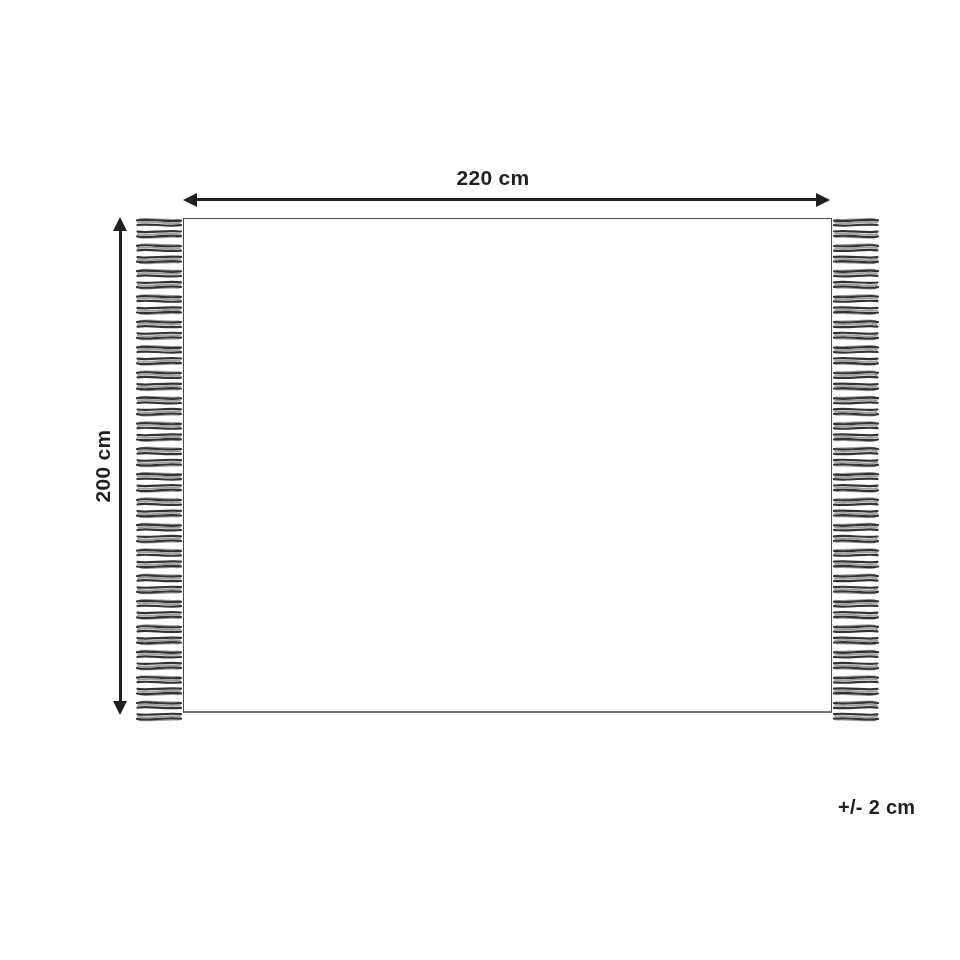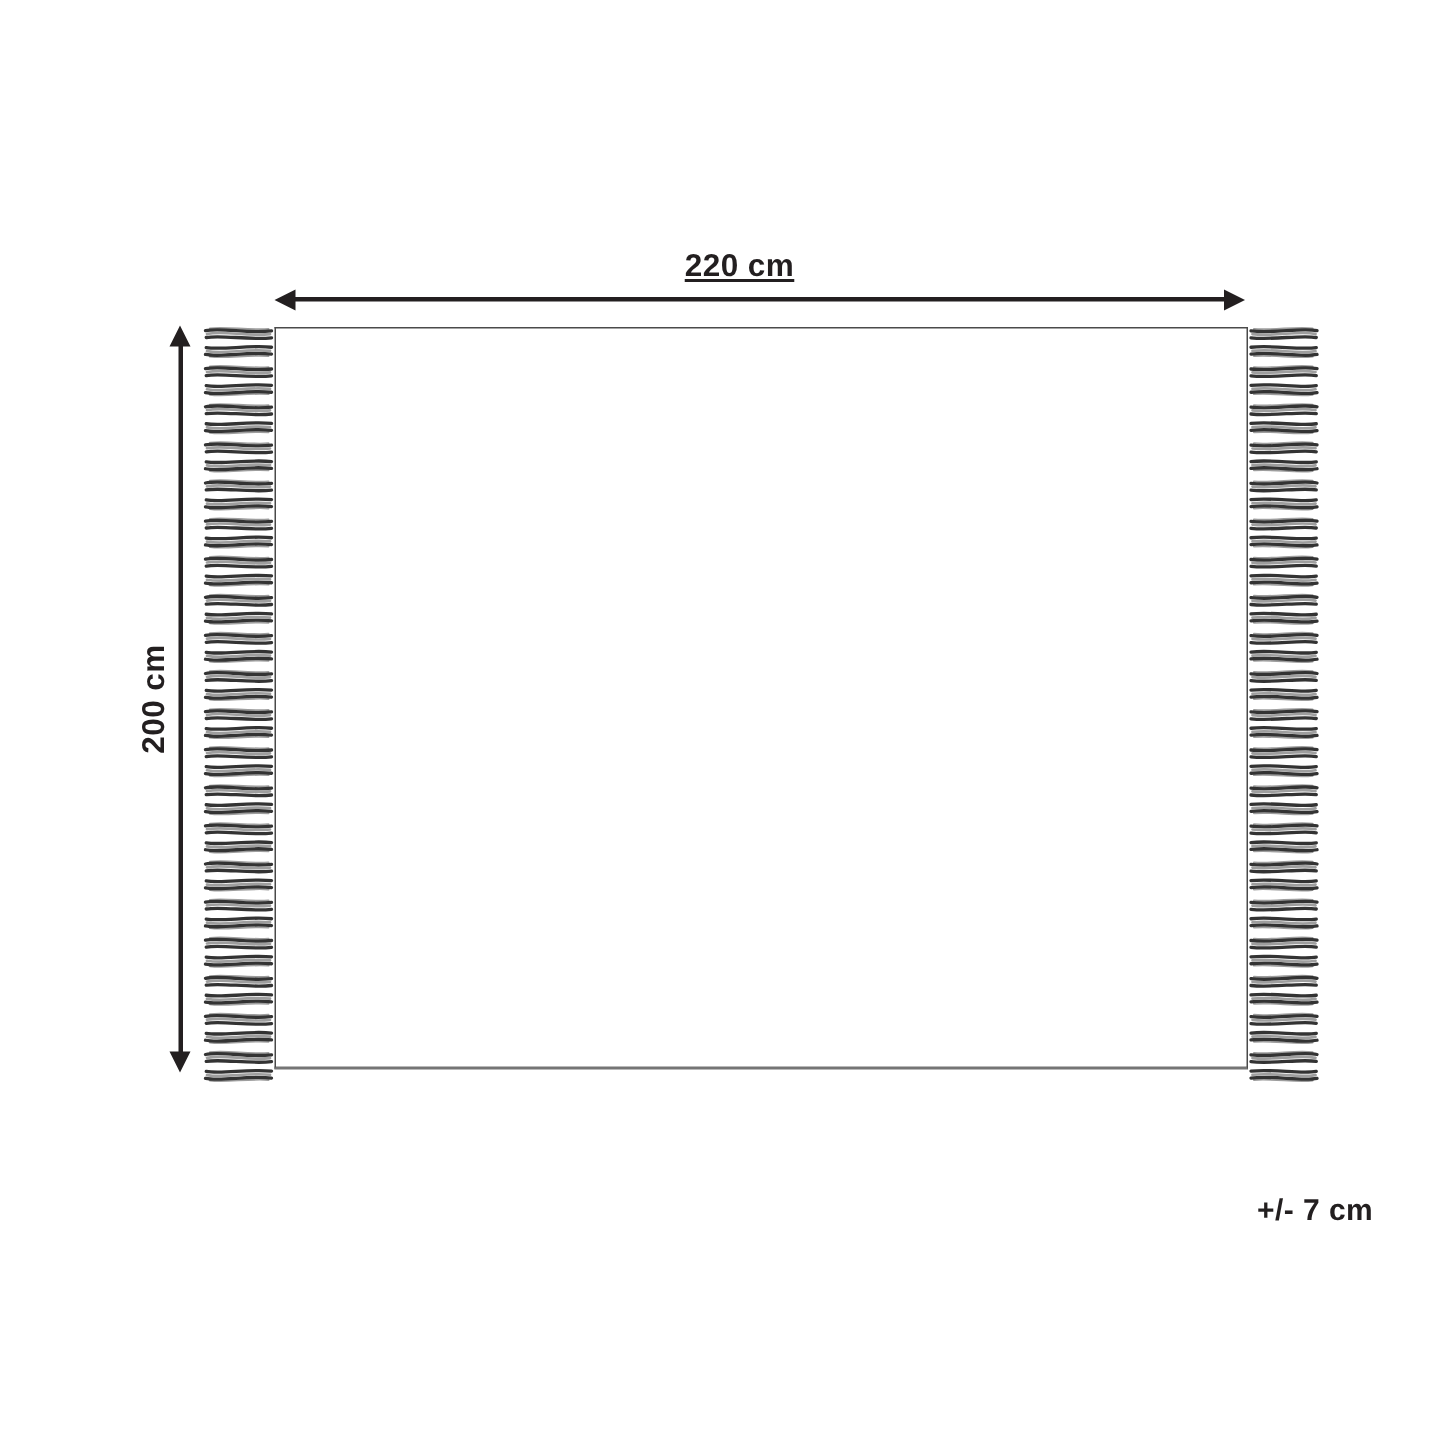--- a/index.html
+++ b/index.html
@@ -45,21 +45,21 @@
   .ah-down{left:113px;top:701px;border-left:7px solid transparent;border-right:7px solid transparent;border-top:14px solid currentColor;}
   
   .dim-label{
     position:absolute;
     color:var(--text);
     font-weight:bold;
     font-size:21px;
     letter-spacing:0.3px;
     white-space:nowrap;
   }
-  .label-width{left:433px;top:166px;width:120px;text-align:center;text-decoration:underline;}
+  .label-width{left:433px;top:166px;width:120px;text-align:center;}
   .label-height{left:103px;top:466px;transform:translate(-50%,-50%) rotate(-90deg);}
   .label-tolerance{left:838px;top:796px;font-size:20px;}
 </style>
 </head>
 <body>
 
 <div class="canvas">
 
   <div class="rug"></div>
 
@@ -167,15 +167,15 @@
   <div class="dim-label label-width">220 cm</div>
   <div class="dim-line dim-line-h"></div>
   <div class="arrowhead ah-left"></div>
   <div class="arrowhead ah-right"></div>
 
   <div class="dim-label label-height">200 cm</div>
   <div class="dim-line dim-line-v"></div>
   <div class="arrowhead ah-up"></div>
   <div class="arrowhead ah-down"></div>
 
-  <div class="dim-label label-tolerance">+/- 7 cm</div>
+  <div class="dim-label label-tolerance">+/- 2 cm</div>
 
 </div>
 
 </body></html>

